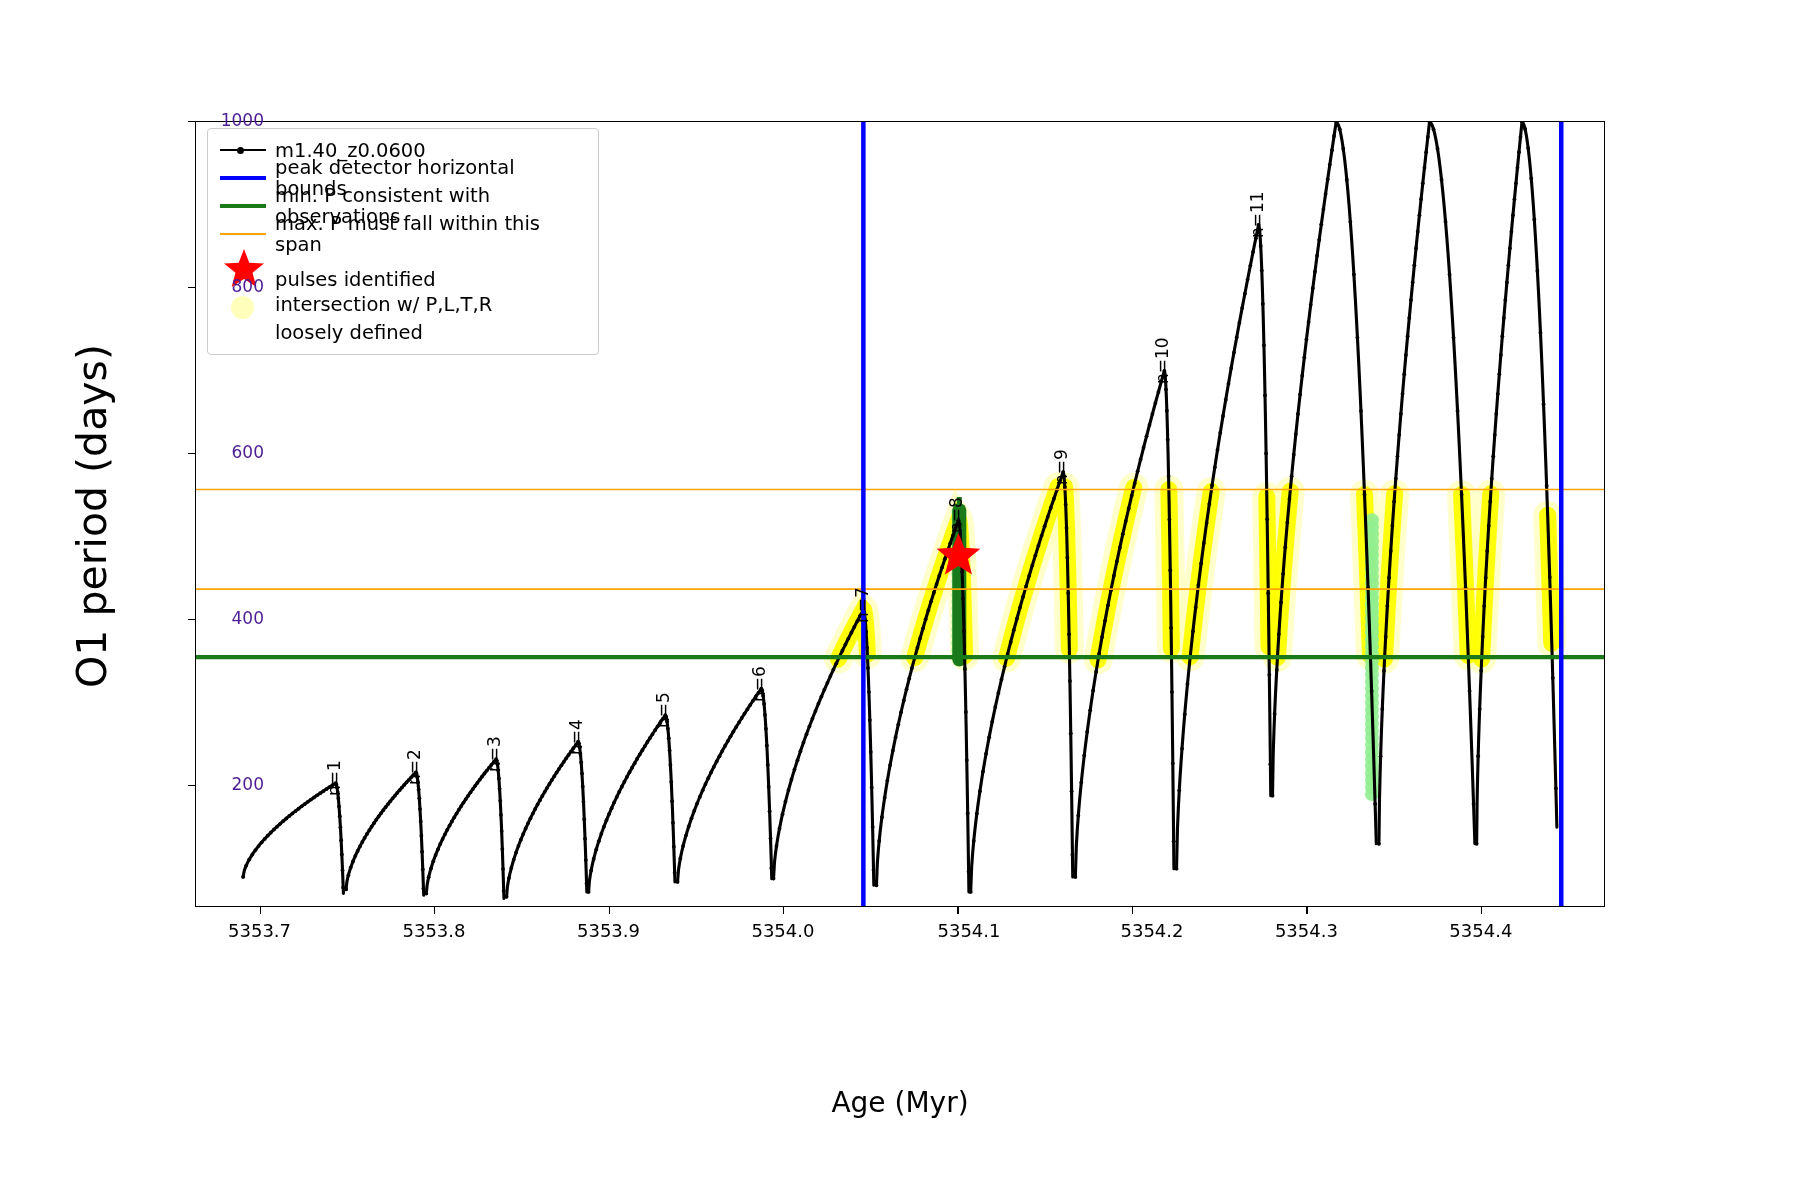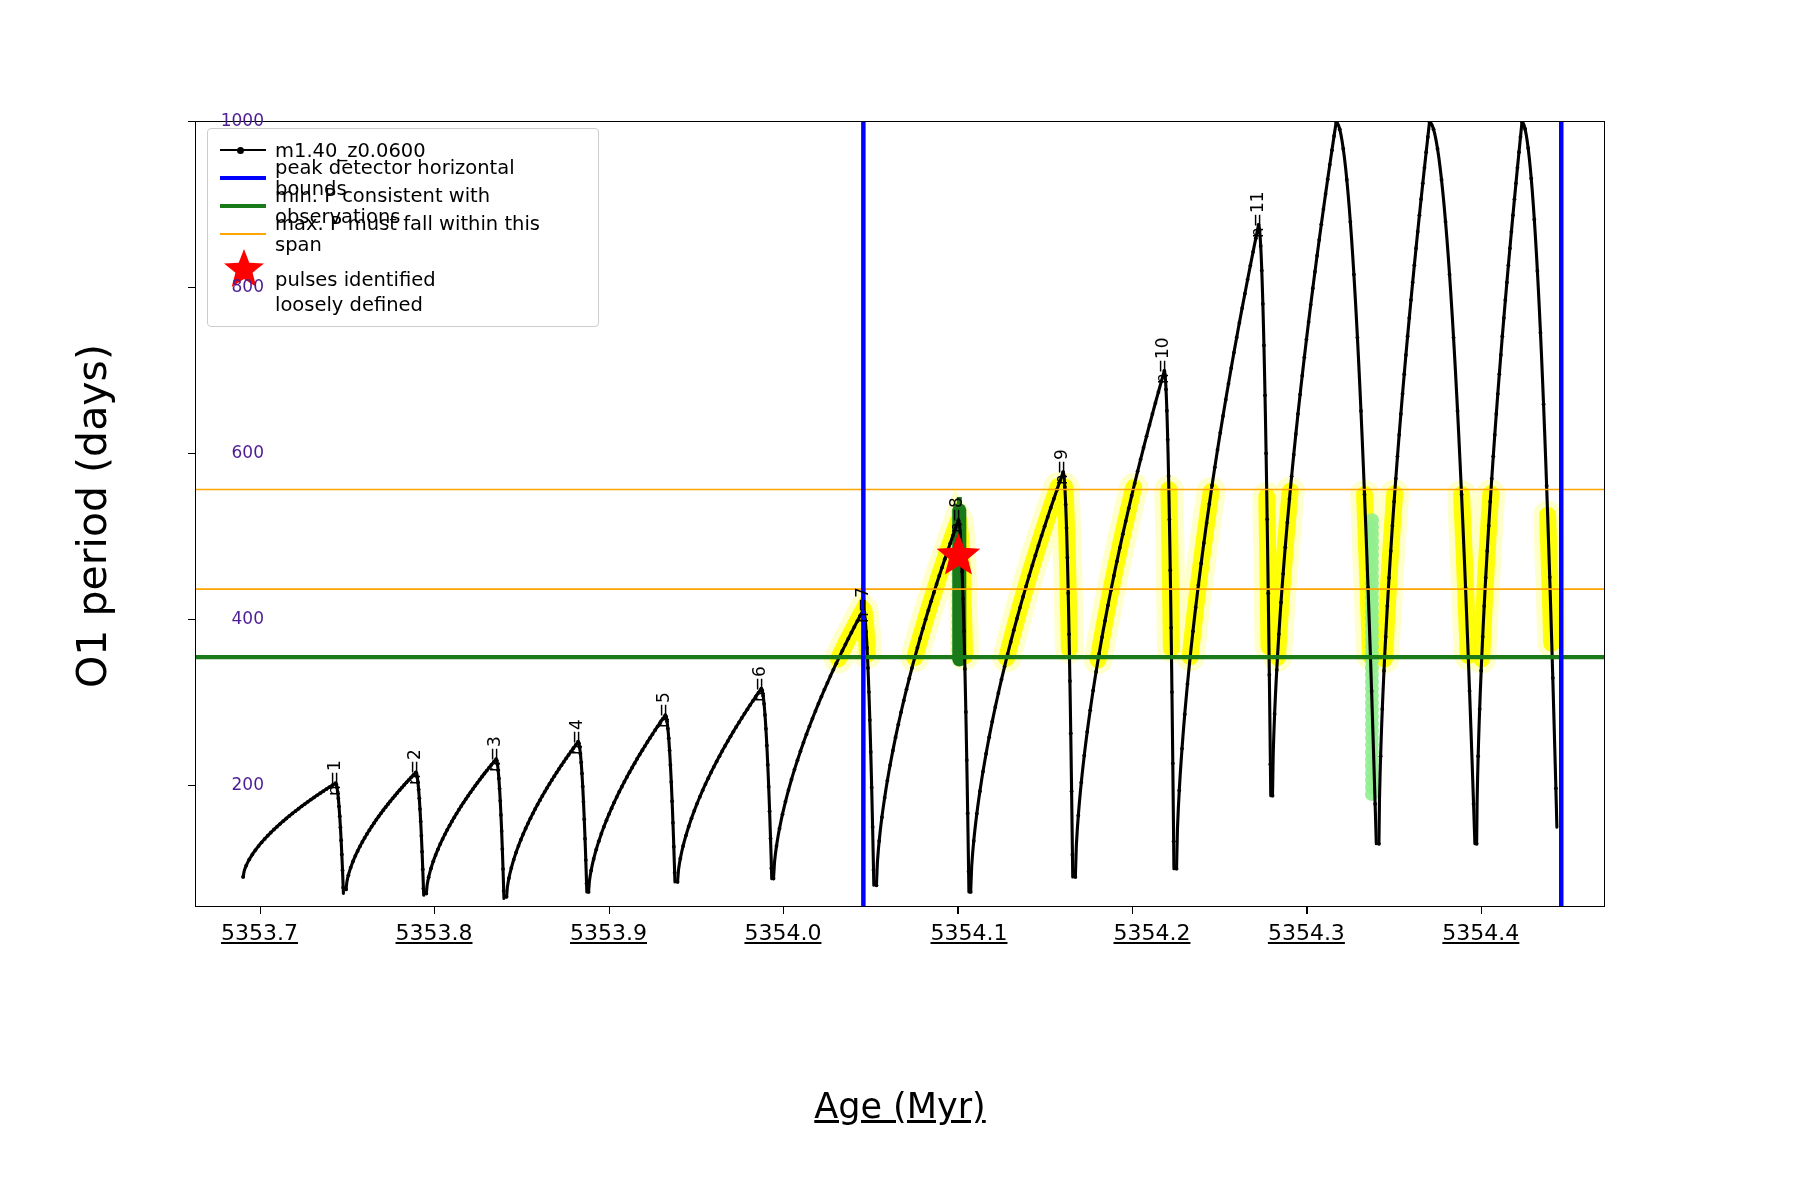--- a/index.html
+++ b/index.html
@@ -14,40 +14,39 @@
     box-sizing:border-box;
     overflow:hidden;
     background:#fff;
   }
   #plotsvg{position:absolute;left:0;top:0;}
 
   
   .ytick{position:absolute;left:188px;width:7px;height:1.3px;background:#000;}
   .yticklabel{position:absolute;right:1536px;text-align:left;font-size:17px;color:#4c1d95;white-space:nowrap;}
   .xtick{position:absolute;top:907px;width:1.3px;height:7px;background:#000;}
-  .xticklabel{position:absolute;top:920px;font-size:22px;color:#000;white-space:nowrap;text-align:center;text-decoration:underline;}
+  .xticklabel{position:absolute;top:920px;font-size:18px;color:#000;white-space:nowrap;text-align:center;}
 
   
   #ylabel{
     position:absolute;
     left:-228px; top:492px;
     width:640px;
     transform:rotate(-90deg);
     transform-origin:center center;
     text-align:center;
     font-size:41px;
     color:#000;
   }
   #xlabel{
     position:absolute;
     left:195px; top:1086px; width:1410px;
     text-align:center;
-    font-size:35px;
+    font-size:28px;
     color:#000;
-    text-decoration:underline;
   }
 
   
   #legend{
     position:absolute;
     left:207px; top:128px;
     width:392px;
     background:#fff;
     border:1px solid #cccccc;
     border-radius:4px;
@@ -824,20 +823,26 @@
       </div>
       <div class="legrow tall">
         <div class="legkey tall">
           <svg class="star" viewBox="0 0 48 44">
             <path d="M24.00 1.00L29.29 14.72L43.97 15.51L32.56 24.78L36.34 38.99L24.00 31.00L11.66 38.99L15.44 24.78L4.03 15.51L18.71 14.72Z" fill="#ff0000"></path>
           </svg>
         </div>
         <div class="legtext">pulses identified</div>
       </div>
       <div class="legrow">
+        <div class="legkey">
+          <div class="lk-bigdot" style="background: rgb(255, 255, 187);"></div>
+        </div>
+        <div class="legtext">intersection w/ P,L,T,R</div>
+      </div>
+      <div class="legrow">
         <div class="legkey"></div>
         <div class="legtext">loosely defined</div>
       </div>
     </div>
 
 <div class="ytick" style="top: 784.7px;"></div>
     <div class="yticklabel" style="top: 773.704px;">200</div>
     <div class="ytick" style="top: 618.8px;"></div>
     <div class="yticklabel" style="top: 607.778px;">400</div>
     <div class="ytick" style="top: 452.9px;"></div>

